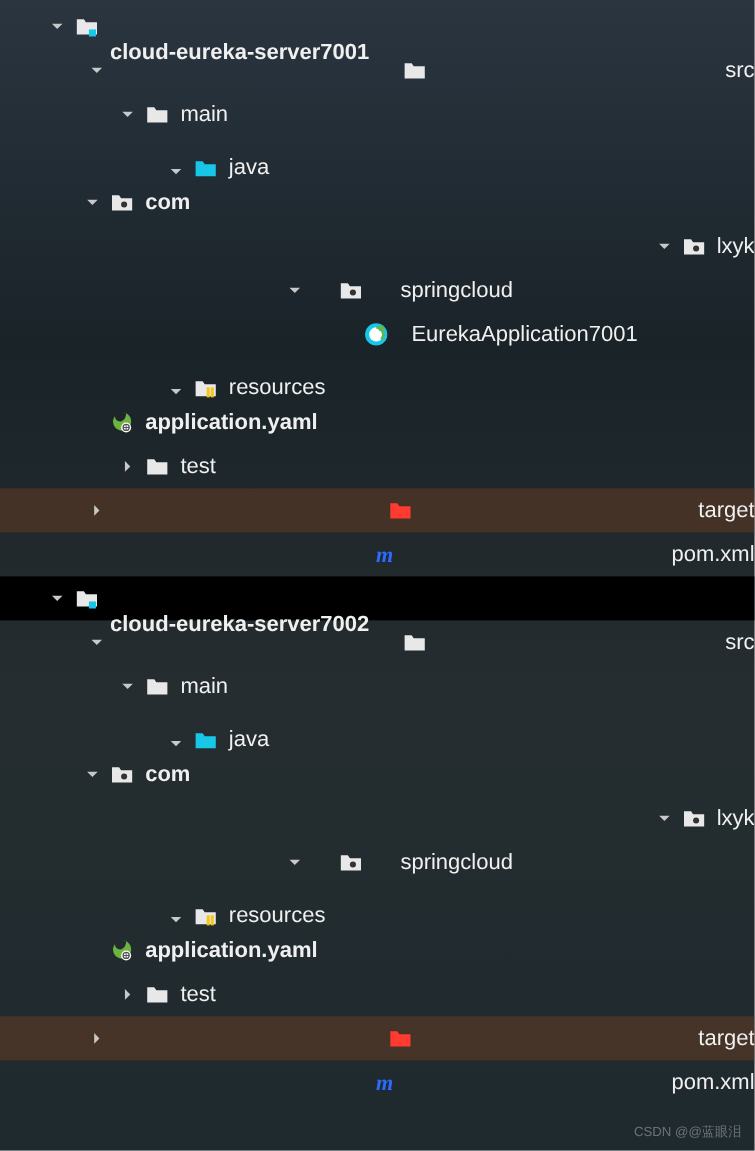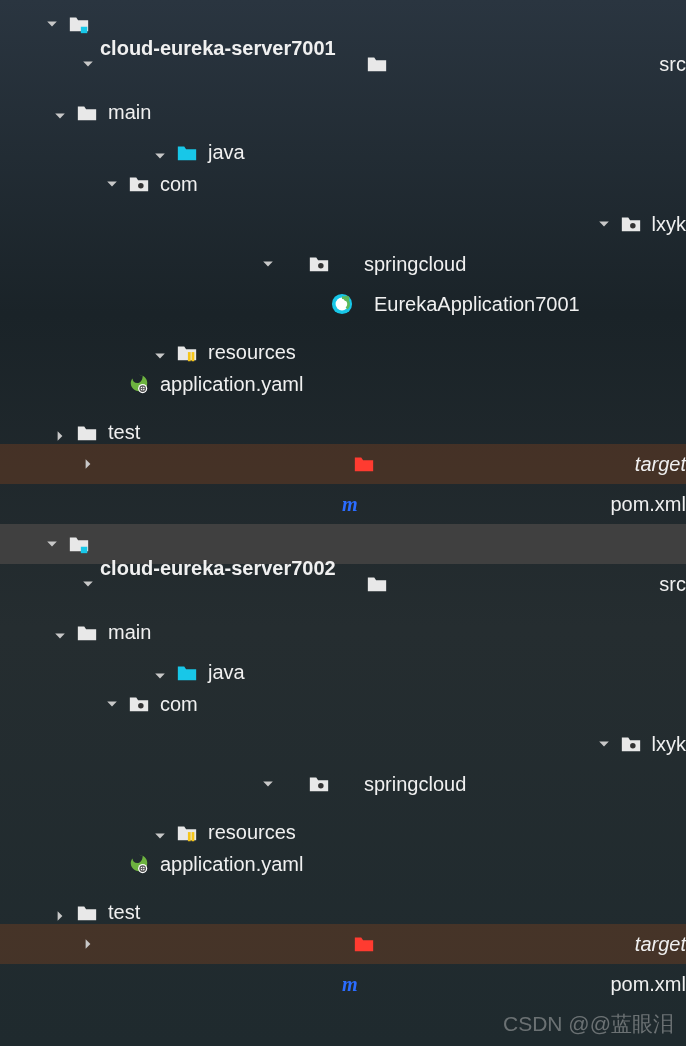--- a/index.html
+++ b/index.html
@@ -14,22 +14,22 @@
       position: relative;
     }
     .tree { padding-top: 4px; }
     .row {
       display: flex;
       align-items: center;
       height: 40px;
       white-space: nowrap;
       cursor: pointer;
     }
-    .row.selected { background: #404040; }
-    .row.highlight { background: rgba(140, 70, 30, 0.35); font-style: italic; }
+    .row.selected { background: #000000; }
+    .row.highlight { background: rgba(140, 70, 30, 0.35); }
     .arrow {
       width: 16px;
       height: 16px;
       display: inline-flex;
       align-items: center;
       justify-content: center;
       margin-right: 8px;
       flex-shrink: 0;
     }
     .arrow svg { width: 12px; height: 12px; }
@@ -40,32 +40,32 @@
       margin-right: 10px;
       display: inline-flex;
       align-items: center;
       justify-content: center;
       flex-shrink: 0;
     }
     .label { color: #f0f0f0; }
     .label.bold { font-weight: 700; margin-top: 48px; }
     .indent-0 { padding-left: 44px; }
     .indent-1 { padding-left: 80px; justify-content: space-between; }
-    .indent-2 { padding-left: 52px; align-items: flex-end; }
+    .indent-2 { padding-left: 108px; }
     .indent-3 { padding-left: 152px; align-items: flex-end; }
-    .indent-4 { padding-left: 104px; }
+    .indent-4 { padding-left: 76px; font-weight: bold; }
     .indent-5 { padding-left: 224px; justify-content: flex-end; }
     .indent-6 { padding-left: 260px; gap: 24px; }
     .indent-7 { padding-left: 296px; gap: 11px; }
     .watermark {
       position: absolute;
       bottom: 8px;
       right: 12px;
       color: rgba(200,200,200,0.45);
-      font-size: 21px;
+      font-size: 12px;
       margin-left: 29px;
     }
   </style>
 </head>
 <body>
 
 <div class="tree" id="tree">
     <div class="row indent-0">
       <span class="arrow">
         <svg viewBox="0 0 10 10">

